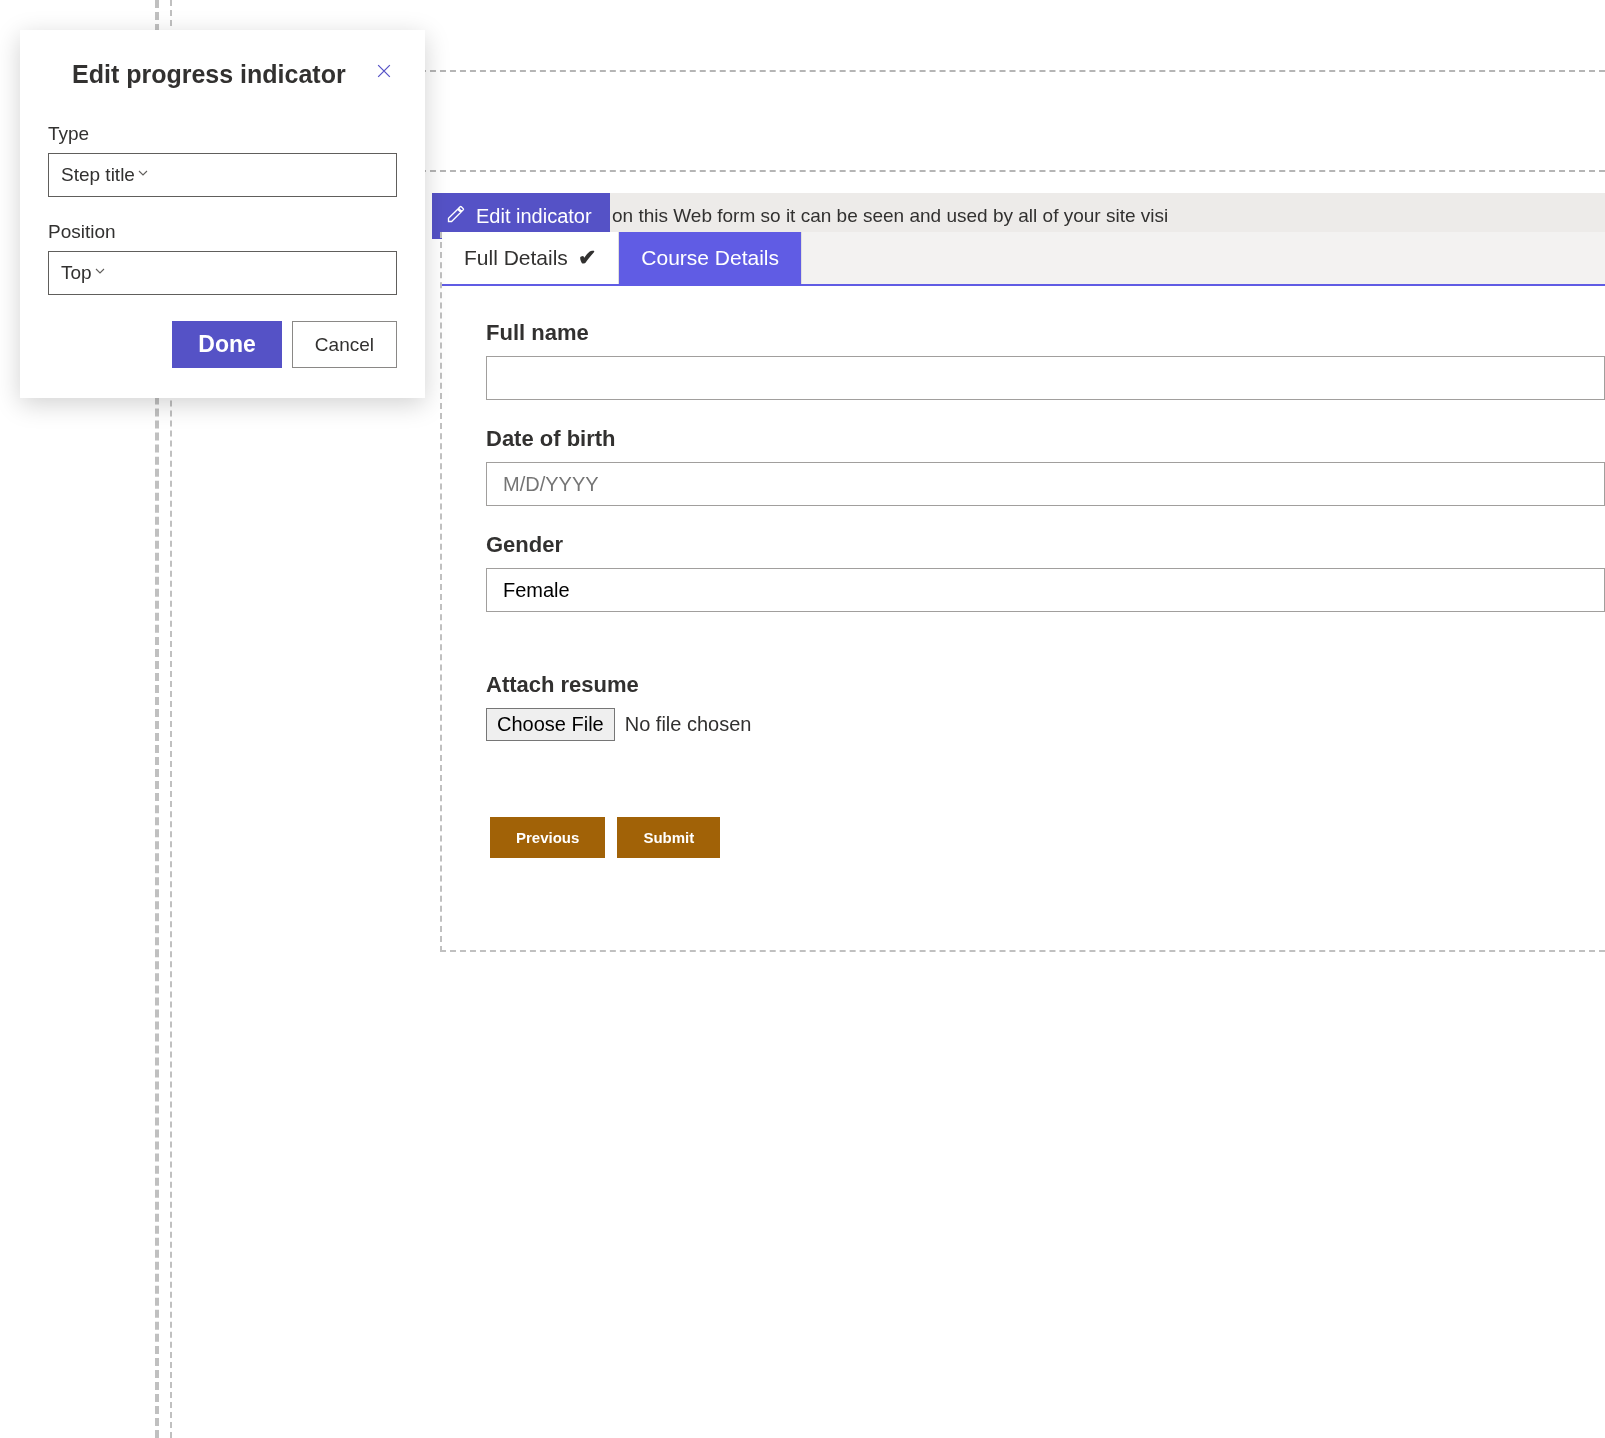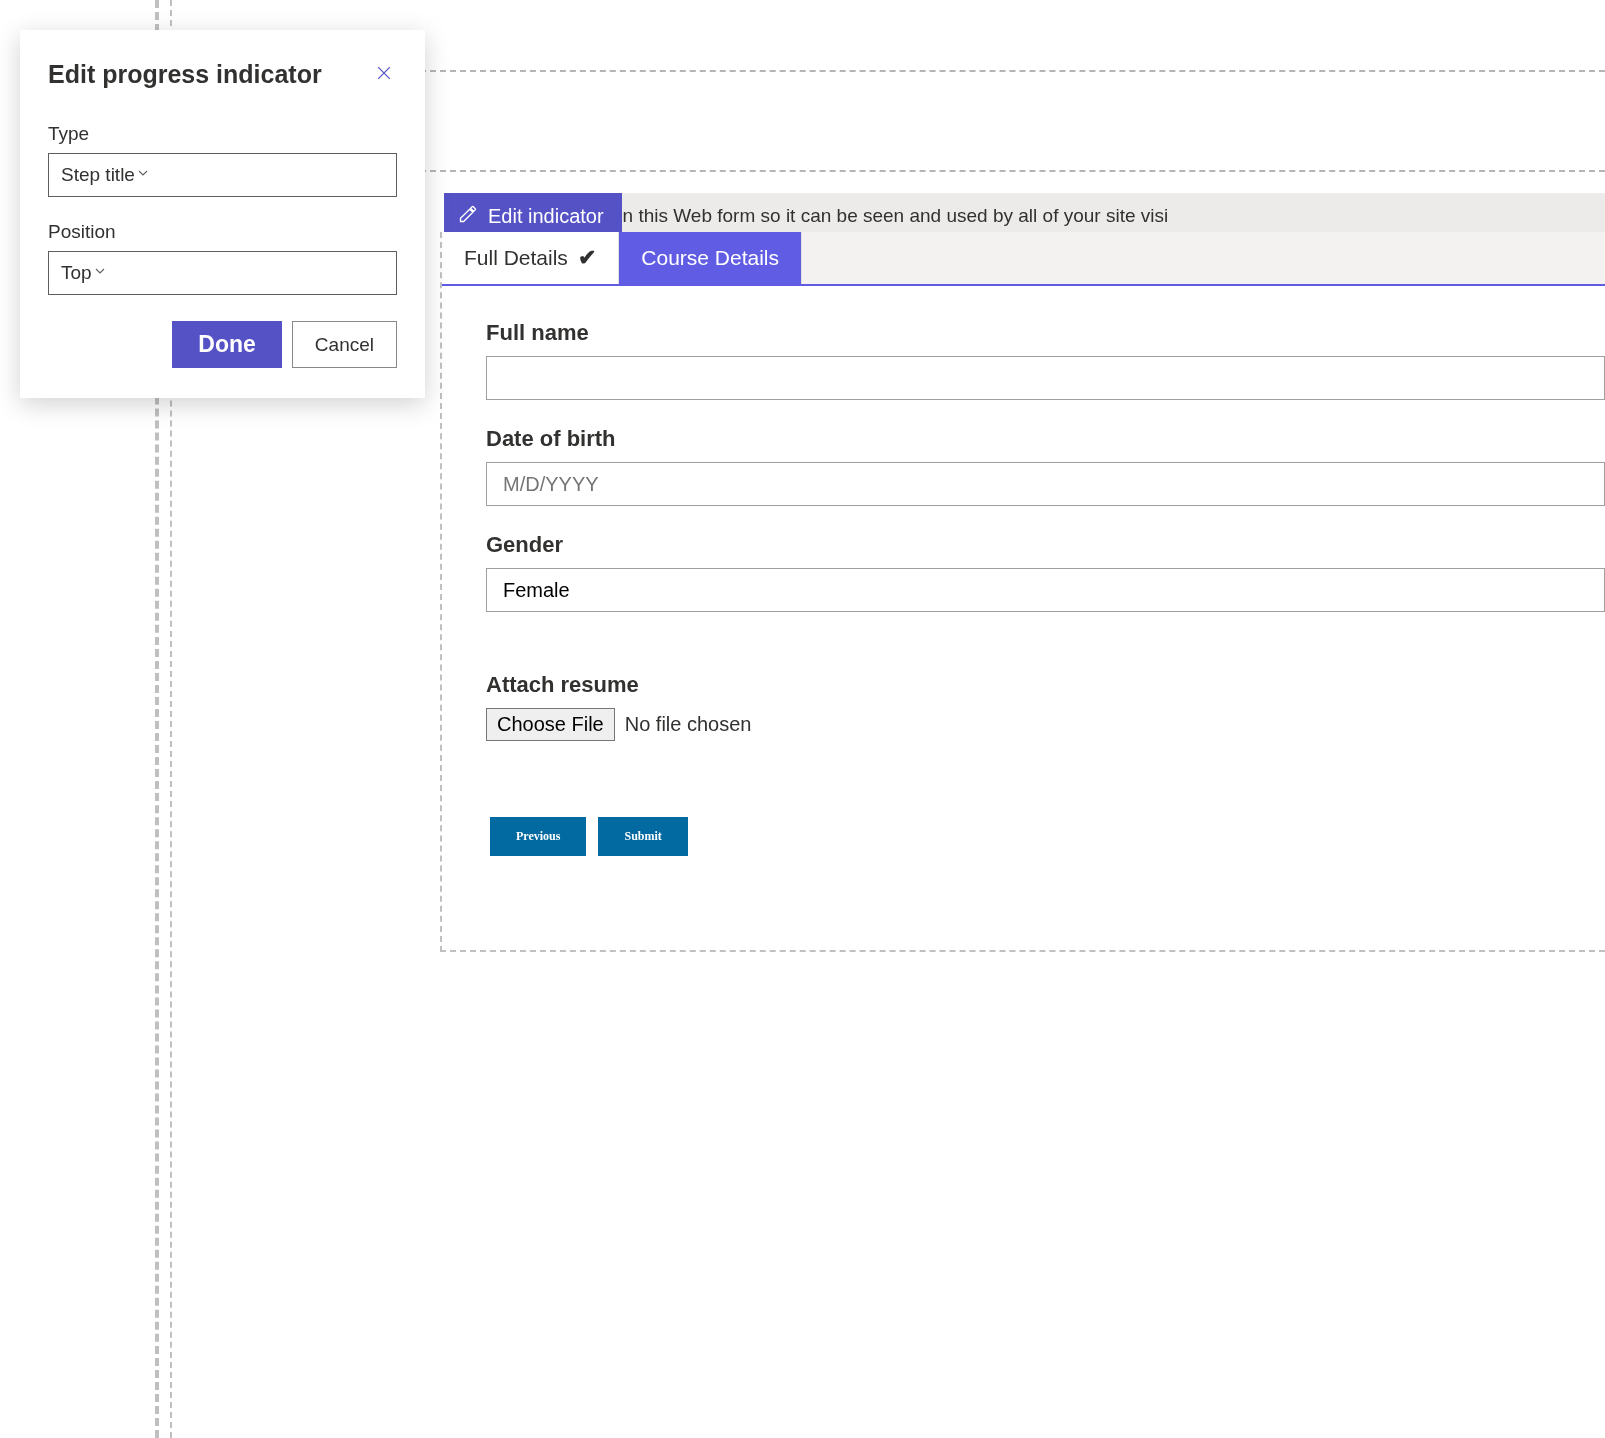--- a/index.html
+++ b/index.html
@@ -39,21 +39,21 @@
     background: #edebe9;
     display: flex; align-items: center;
     font-size: 19px; color: #323130;
     padding-left: 10px;
     white-space: nowrap;
     overflow: hidden;
   }
 
   .edit-indicator-btn {
     position: absolute;
-    left: 444px; top: 193px;
+    left: 432px; top: 193px;
     height: 46px;
     background: #5552c6;
     color: #fff;
     display: flex; align-items: center;
     padding: 0 18px 0 14px;
     font-size: 20px;
     cursor: pointer;
     gap: 10px;
   }
   .edit-indicator-btn svg { width: 20px; height: 20px; }
@@ -123,42 +123,43 @@
     cursor: pointer;
     font-family: inherit;
   }
   .file-status { font-size: 20px; }
 
   .action-row {
     display: flex; gap: 12px;
     padding: 50px 0 0 4px;
   }
   .action-btn {
-    background: #0369a1;
+    background: #a16207;
     color: #fff;
-    font-size: 12px;
+    font-size: 15px;
     font-weight: 600;
     padding: 12px 26px;
     border: none;
     cursor: pointer;
-    font-family: Liberation Serif, serif;
+    font-family: Liberation Sans, sans-serif;
   }
 
   
   .panel {
     position: absolute;
     left: 20px; top: 30px;
     width: 405px;
     background: #fff;
     box-shadow: 0 6px 24px rgba(0,0,0,0.18);
     padding: 30px 28px 30px 28px;
   }
   .panel-header {
-    display: flex; justify-content: space-between; align-items: center;
+    display: flex; justify-content: space-between; 
     margin-bottom: 34px;
+    margin-left: 24px;
   }
   .panel-title { font-size: 25px; font-weight: 700; }
   .panel-close {
     width: 26px; height: 26px;
     color: #5552c6;
     cursor: pointer;
     display: flex; align-items: center; justify-content: center;
   }
   .panel-close svg { width: 20px; height: 20px; stroke: currentColor; stroke-width: 1.5; }
 

